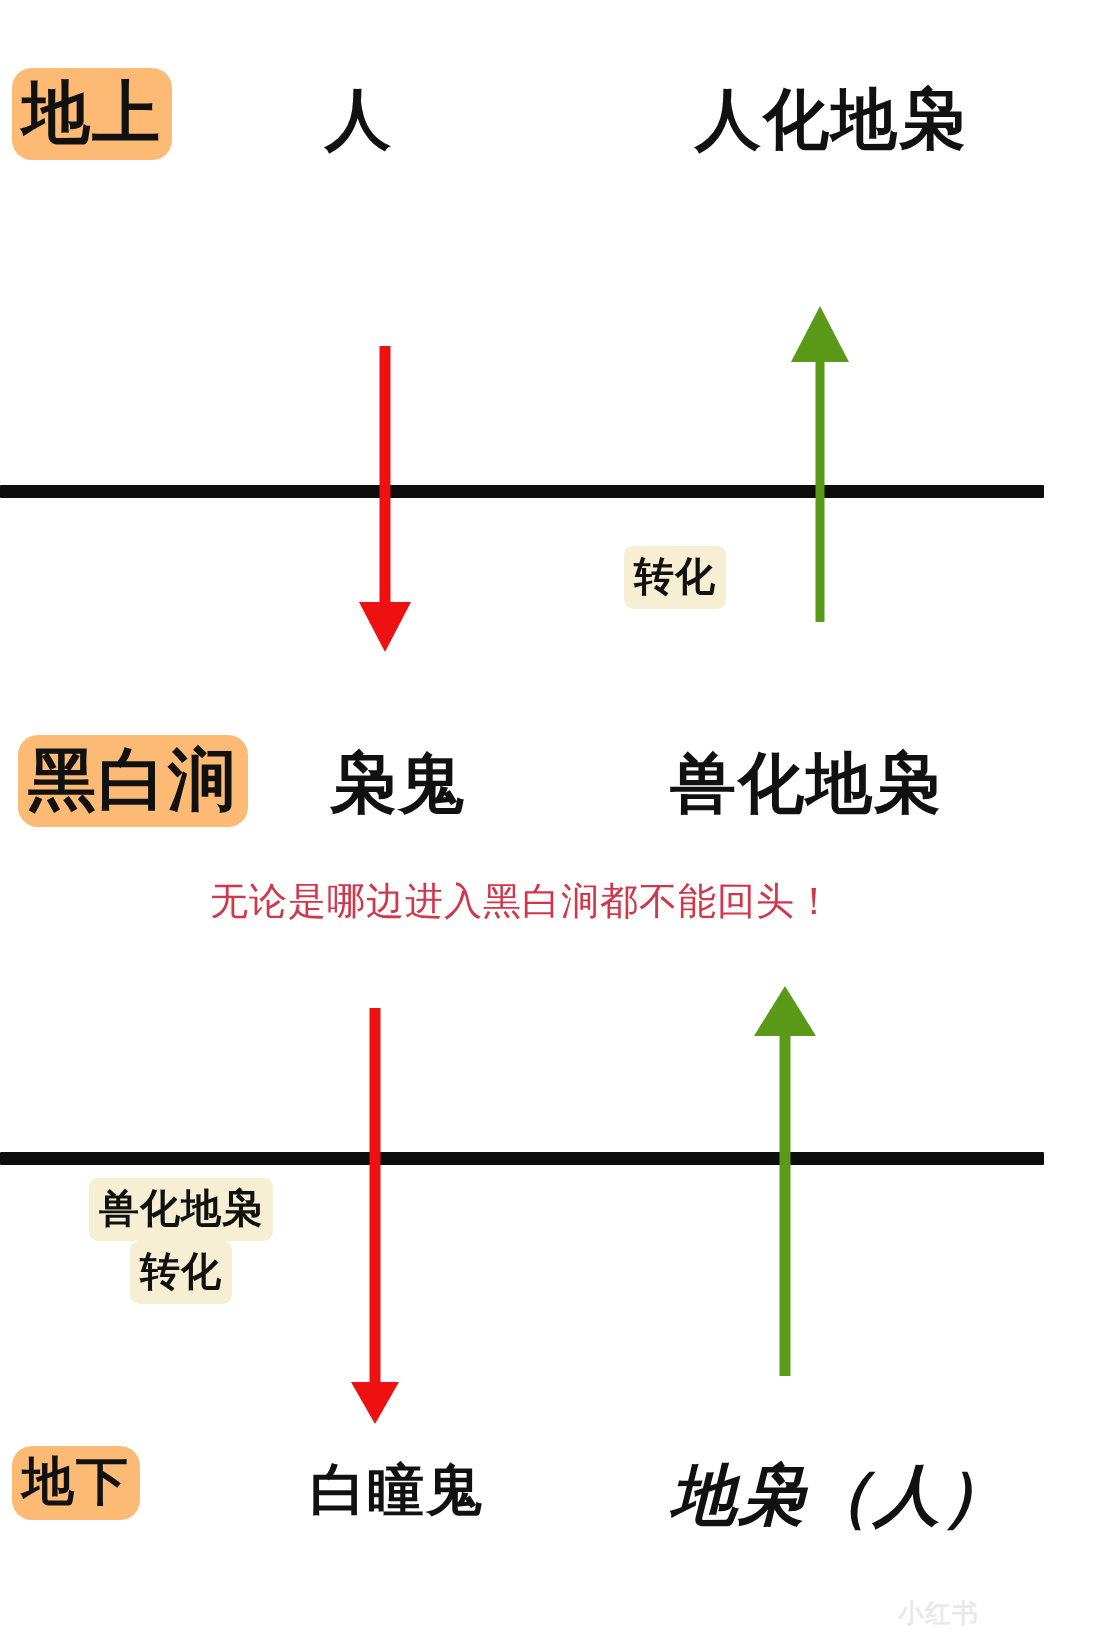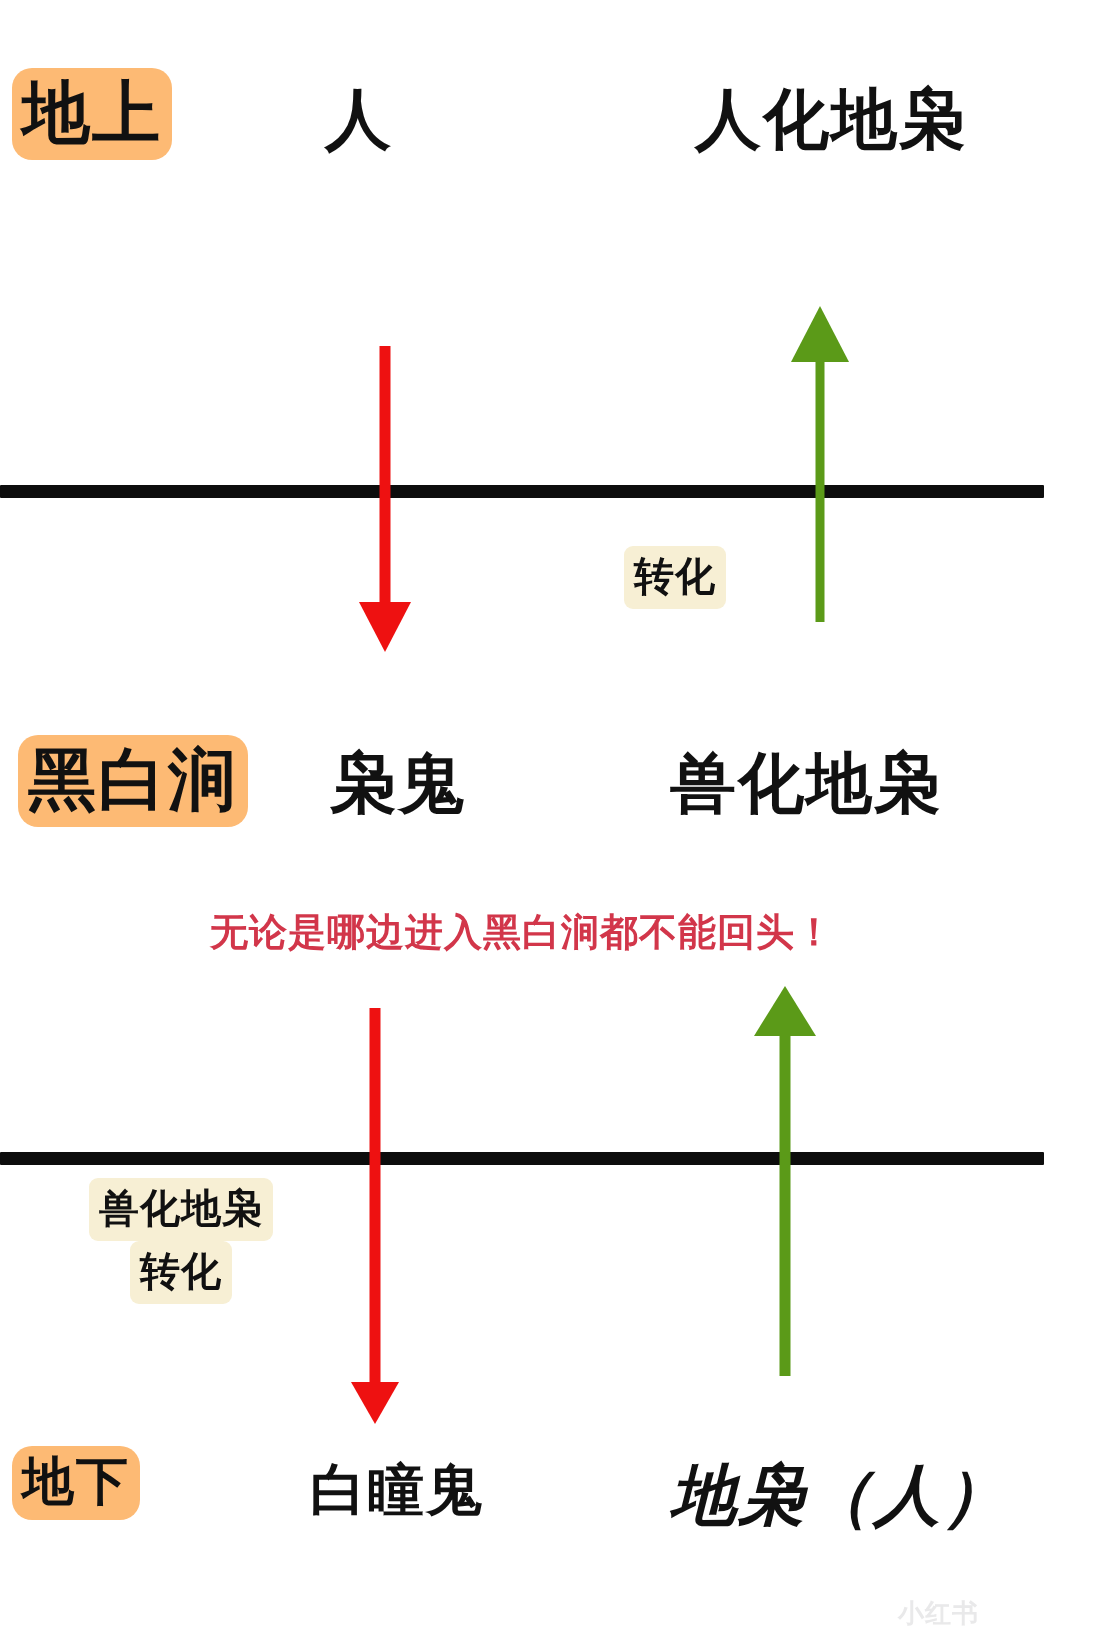--- a/index.html
+++ b/index.html
@@ -76,25 +76,25 @@
     border-radius: 9px;
     padding: 3px 10px 6px 10px;
   }
   #note-human-blood  { left: 560px; top: 492px; text-align: center; width: 230px; }
   #note-dixiao-blood { left: 48px;  top: 1178px; text-align: center; width: 266px; }
 
   
   #warning-text {
     position: absolute;
     left: 0;
-    top: 905px;
+    top: 874px;
     width: 1044px;
     text-align: center;
     color: #d2364a;
-    font-weight: 700;
+    font-weight: 400;
     font-size: 38px;
     line-height: 1.45;
     letter-spacing: 1px;
   }
 
   
   .arrow { position: absolute; }
   #arrow-human-to-xiaogui   { left: 340px; top: 330px;  }
   #arrow-dixiao-to-human    { left: 775px; top: 298px;  }
   #arrow-xiaogui-to-baitong { left: 330px; top: 1000px; }

